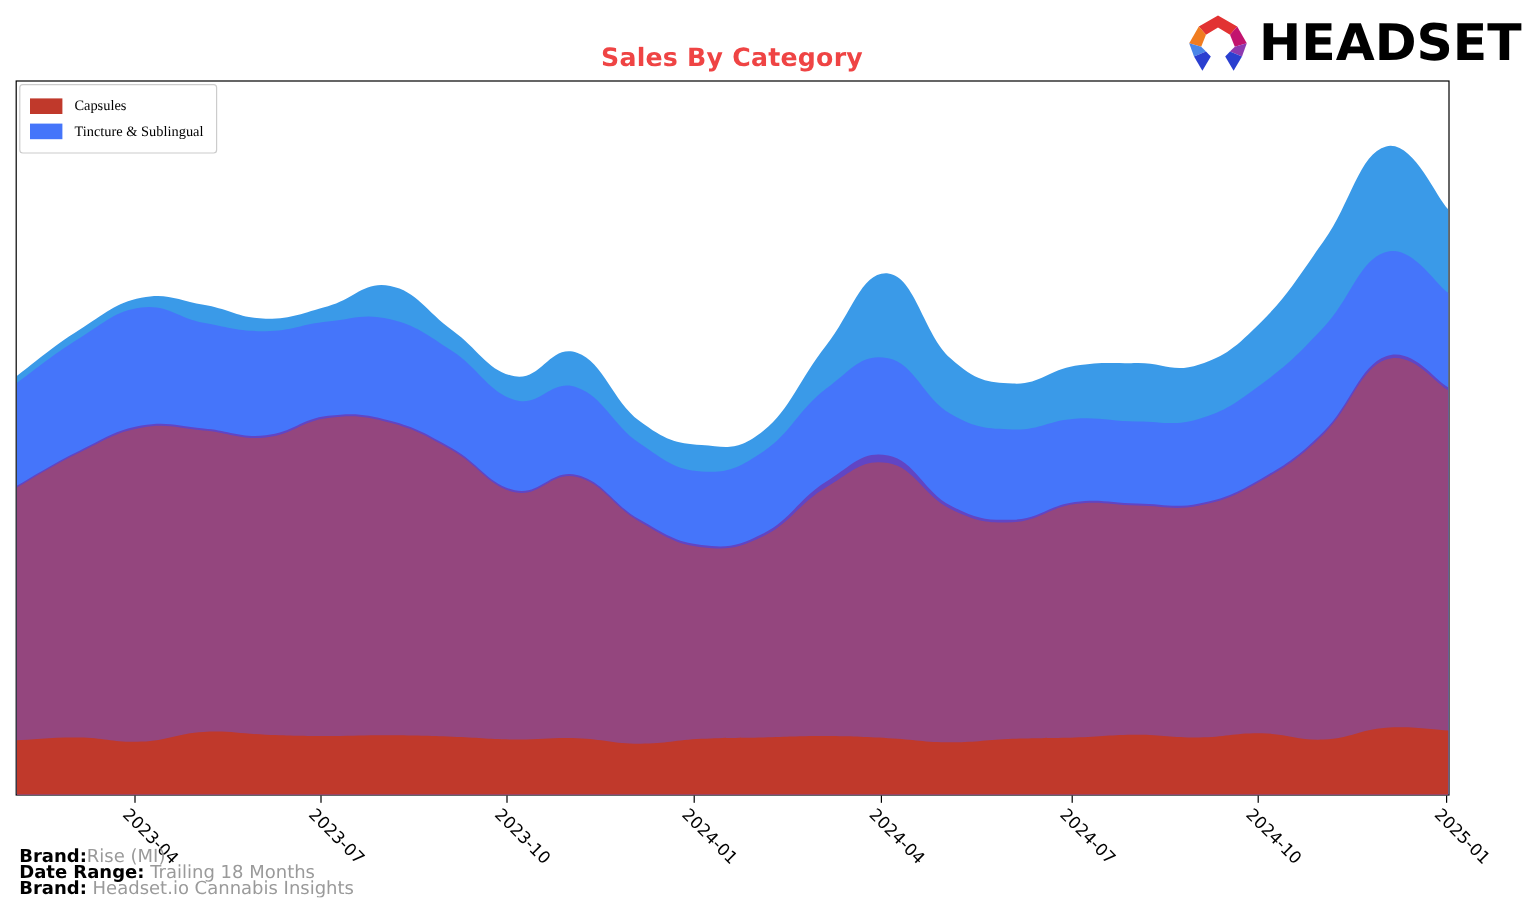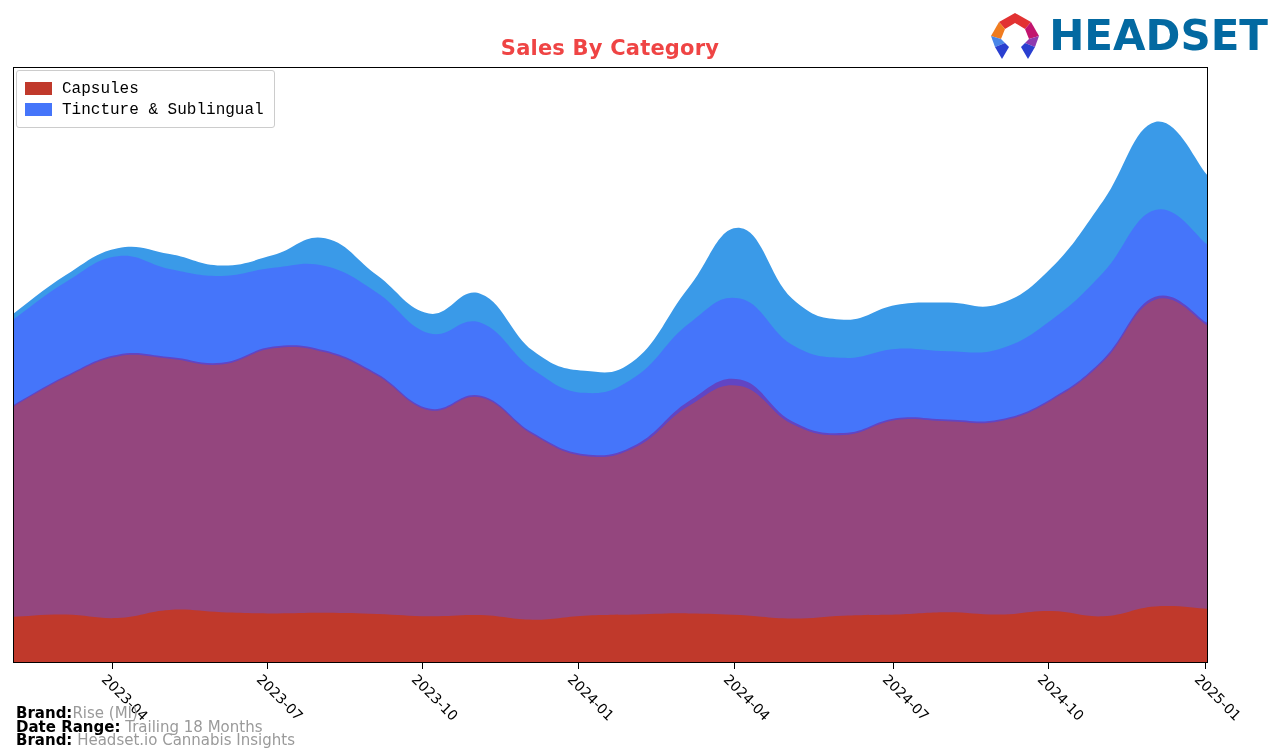--- a/index.html
+++ b/index.html
@@ -40,21 +40,21 @@
     gap: 6px;
   }
   #brand-logo .logo-mark {
     width: 56px;
     height: 50px;
     display: block;
   }
   #brand-logo .logo-word {
     font-size: 42px;
     font-weight: 600;
-    color: #0369a1;
+    color: #000000;
     letter-spacing: 0px;
     line-height: 1;
     font-family: "DejaVu Sans", "Liberation Sans", sans-serif;
   }
 
   
   #plot-area {
     position: absolute;
     left: 13px;
     top: 67px;
@@ -89,24 +89,24 @@
     align-items: center;
     height: 21px;
   }
   .legend-swatch {
     width: 27px;
     height: 13px;
     margin-right: 10px;
     flex: 0 0 auto;
   }
   .legend-label {
-    font-size: 16px;
+    font-size: 12px;
     color: #000000;
     white-space: nowrap;
-    font-family: Liberation Mono, monospace;
+    font-family: Liberation Serif, serif;
   }
 
   
   #x-axis {
     position: absolute;
     left: 13px;
     top: 663px;
     width: 1195px;
     height: 70px;
   }

